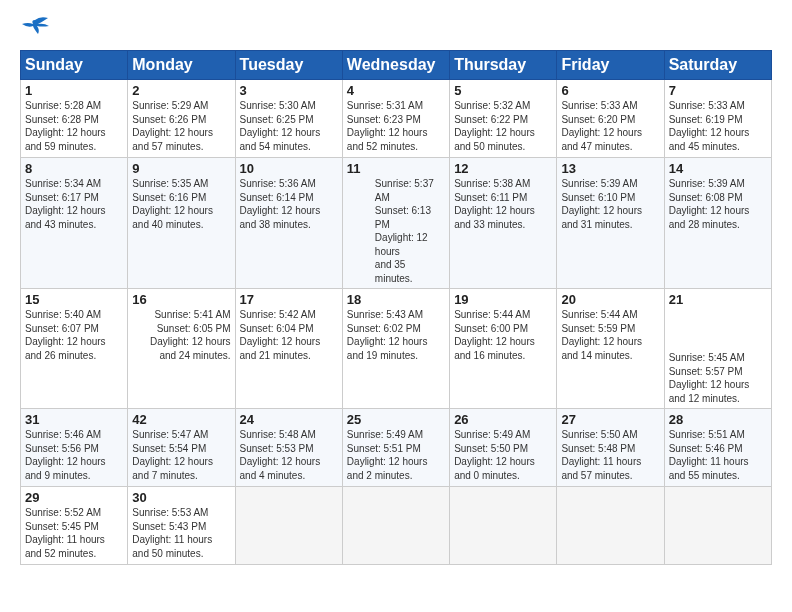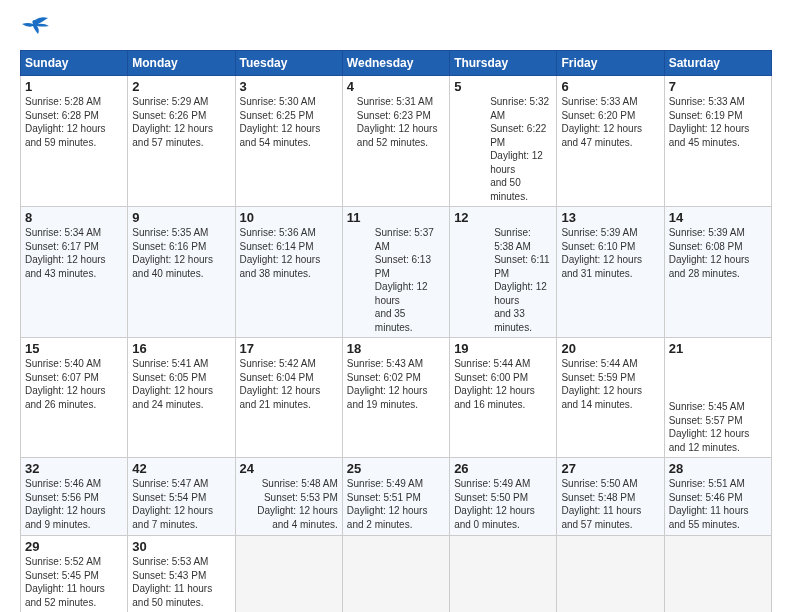--- a/index.html
+++ b/index.html
@@ -54,21 +54,21 @@
     table {
       width: 100%;
       border-collapse: collapse;
       font-size: 10px;
     }
     thead tr th {
       background-color: #2060b0;
       color: #fff;
       padding: 5px 4px;
       text-align: left;
-      font-size: 12px;
+      font-size: 16px;
       font-weight: bold;
       border: 1px solid #1a4e9a;
     }
     tbody tr td {
       border: 1px solid #ccc;
       vertical-align: top;
       padding: 3px 4px;
       width: 14.28%;
       height: 78px;
       background: #fff;
@@ -142,28 +142,28 @@
           </td>
           <td>
             <span class="day-num">3</span>
             <div class="day-info" style="white-space: pre-line;">Sunrise: 5:30 AM
 Sunset: 6:25 PM
 Daylight: 12 hours
 and 54 minutes.</div>
           </td>
           <td>
             <span class="day-num">4</span>
-            <div class="day-info" style="white-space: pre-line; margin-left: 10px;">Sunrise: 5:31 AM
+            <div class="day-info" style="white-space: pre-line;">Sunrise: 5:31 AM
 Sunset: 6:23 PM
 Daylight: 12 hours
 and 52 minutes.</div>
           </td>
           <td>
             <span class="day-num">5</span>
-            <div class="day-info" style="white-space: pre-line; margin-left: 36px;">Sunrise: 5:32 AM
+            <div class="day-info" style="white-space: pre-line;">Sunrise: 5:32 AM
 Sunset: 6:22 PM
 Daylight: 12 hours
 and 50 minutes.</div>
           </td>
           <td>
             <span class="day-num">6</span>
             <div class="day-info" style="white-space: pre-line;">Sunrise: 5:33 AM
 Sunset: 6:20 PM
 Daylight: 12 hours
 and 47 minutes.</div>
@@ -200,21 +200,21 @@
           </td>
           <td>
             <span class="day-num">11</span>
             <div class="day-info" style="white-space: pre-line; margin-left: 28px;">Sunrise: 5:37 AM
 Sunset: 6:13 PM
 Daylight: 12 hours
 and 35 minutes.</div>
           </td>
           <td>
             <span class="day-num">12</span>
-            <div class="day-info" style="white-space: pre-line; margin-left: 40px;">Sunrise: 5:38 AM
+            <div class="day-info" style="white-space: pre-line;">Sunrise: 5:38 AM
 Sunset: 6:11 PM
 Daylight: 12 hours
 and 33 minutes.</div>
           </td>
           <td>
             <span class="day-num">13</span>
             <div class="day-info" style="white-space: pre-line;">Sunrise: 5:39 AM
 Sunset: 6:10 PM
 Daylight: 12 hours
 and 31 minutes.</div>
@@ -230,21 +230,21 @@
         <tr>
           <td>
             <span class="day-num">15</span>
             <div class="day-info" style="white-space: pre-line;">Sunrise: 5:40 AM
 Sunset: 6:07 PM
 Daylight: 12 hours
 and 26 minutes.</div>
           </td>
           <td>
             <span class="day-num">16</span>
-            <div class="day-info" style="white-space: pre-line;">Sunrise: 5:41 AM
+            <div class="day-info" style="white-space: pre-line; text-align: right;">Sunrise: 5:41 AM
 Sunset: 6:05 PM
 Daylight: 12 hours
 and 24 minutes.</div>
           </td>
           <td>
             <span class="day-num">17</span>
             <div class="day-info" style="white-space: pre-line;">Sunrise: 5:42 AM
 Sunset: 6:04 PM
 Daylight: 12 hours
 and 21 minutes.</div>
@@ -273,36 +273,36 @@
           <td>
             <span class="day-num">21</span>
             <div class="day-info" style="white-space: pre-line; margin-top: 44px;">Sunrise: 5:45 AM
 Sunset: 5:57 PM
 Daylight: 12 hours
 and 12 minutes.</div>
           </td>
         </tr>
         <tr>
           <td>
-            <span class="day-num">32</span>
+            <span class="day-num">31</span>
             <div class="day-info" style="white-space: pre-line;">Sunrise: 5:46 AM
 Sunset: 5:56 PM
 Daylight: 12 hours
 and 9 minutes.</div>
           </td>
           <td>
             <span class="day-num">42</span>
             <div class="day-info" style="white-space: pre-line;">Sunrise: 5:47 AM
 Sunset: 5:54 PM
 Daylight: 12 hours
 and 7 minutes.</div>
           </td>
           <td>
             <span class="day-num">24</span>
-            <div class="day-info" style="white-space: pre-line; text-align: right;">Sunrise: 5:48 AM
+            <div class="day-info" style="white-space: pre-line;">Sunrise: 5:48 AM
 Sunset: 5:53 PM
 Daylight: 12 hours
 and 4 minutes.</div>
           </td>
           <td>
             <span class="day-num">25</span>
             <div class="day-info" style="white-space: pre-line;">Sunrise: 5:49 AM
 Sunset: 5:51 PM
 Daylight: 12 hours
 and 2 minutes.</div>

